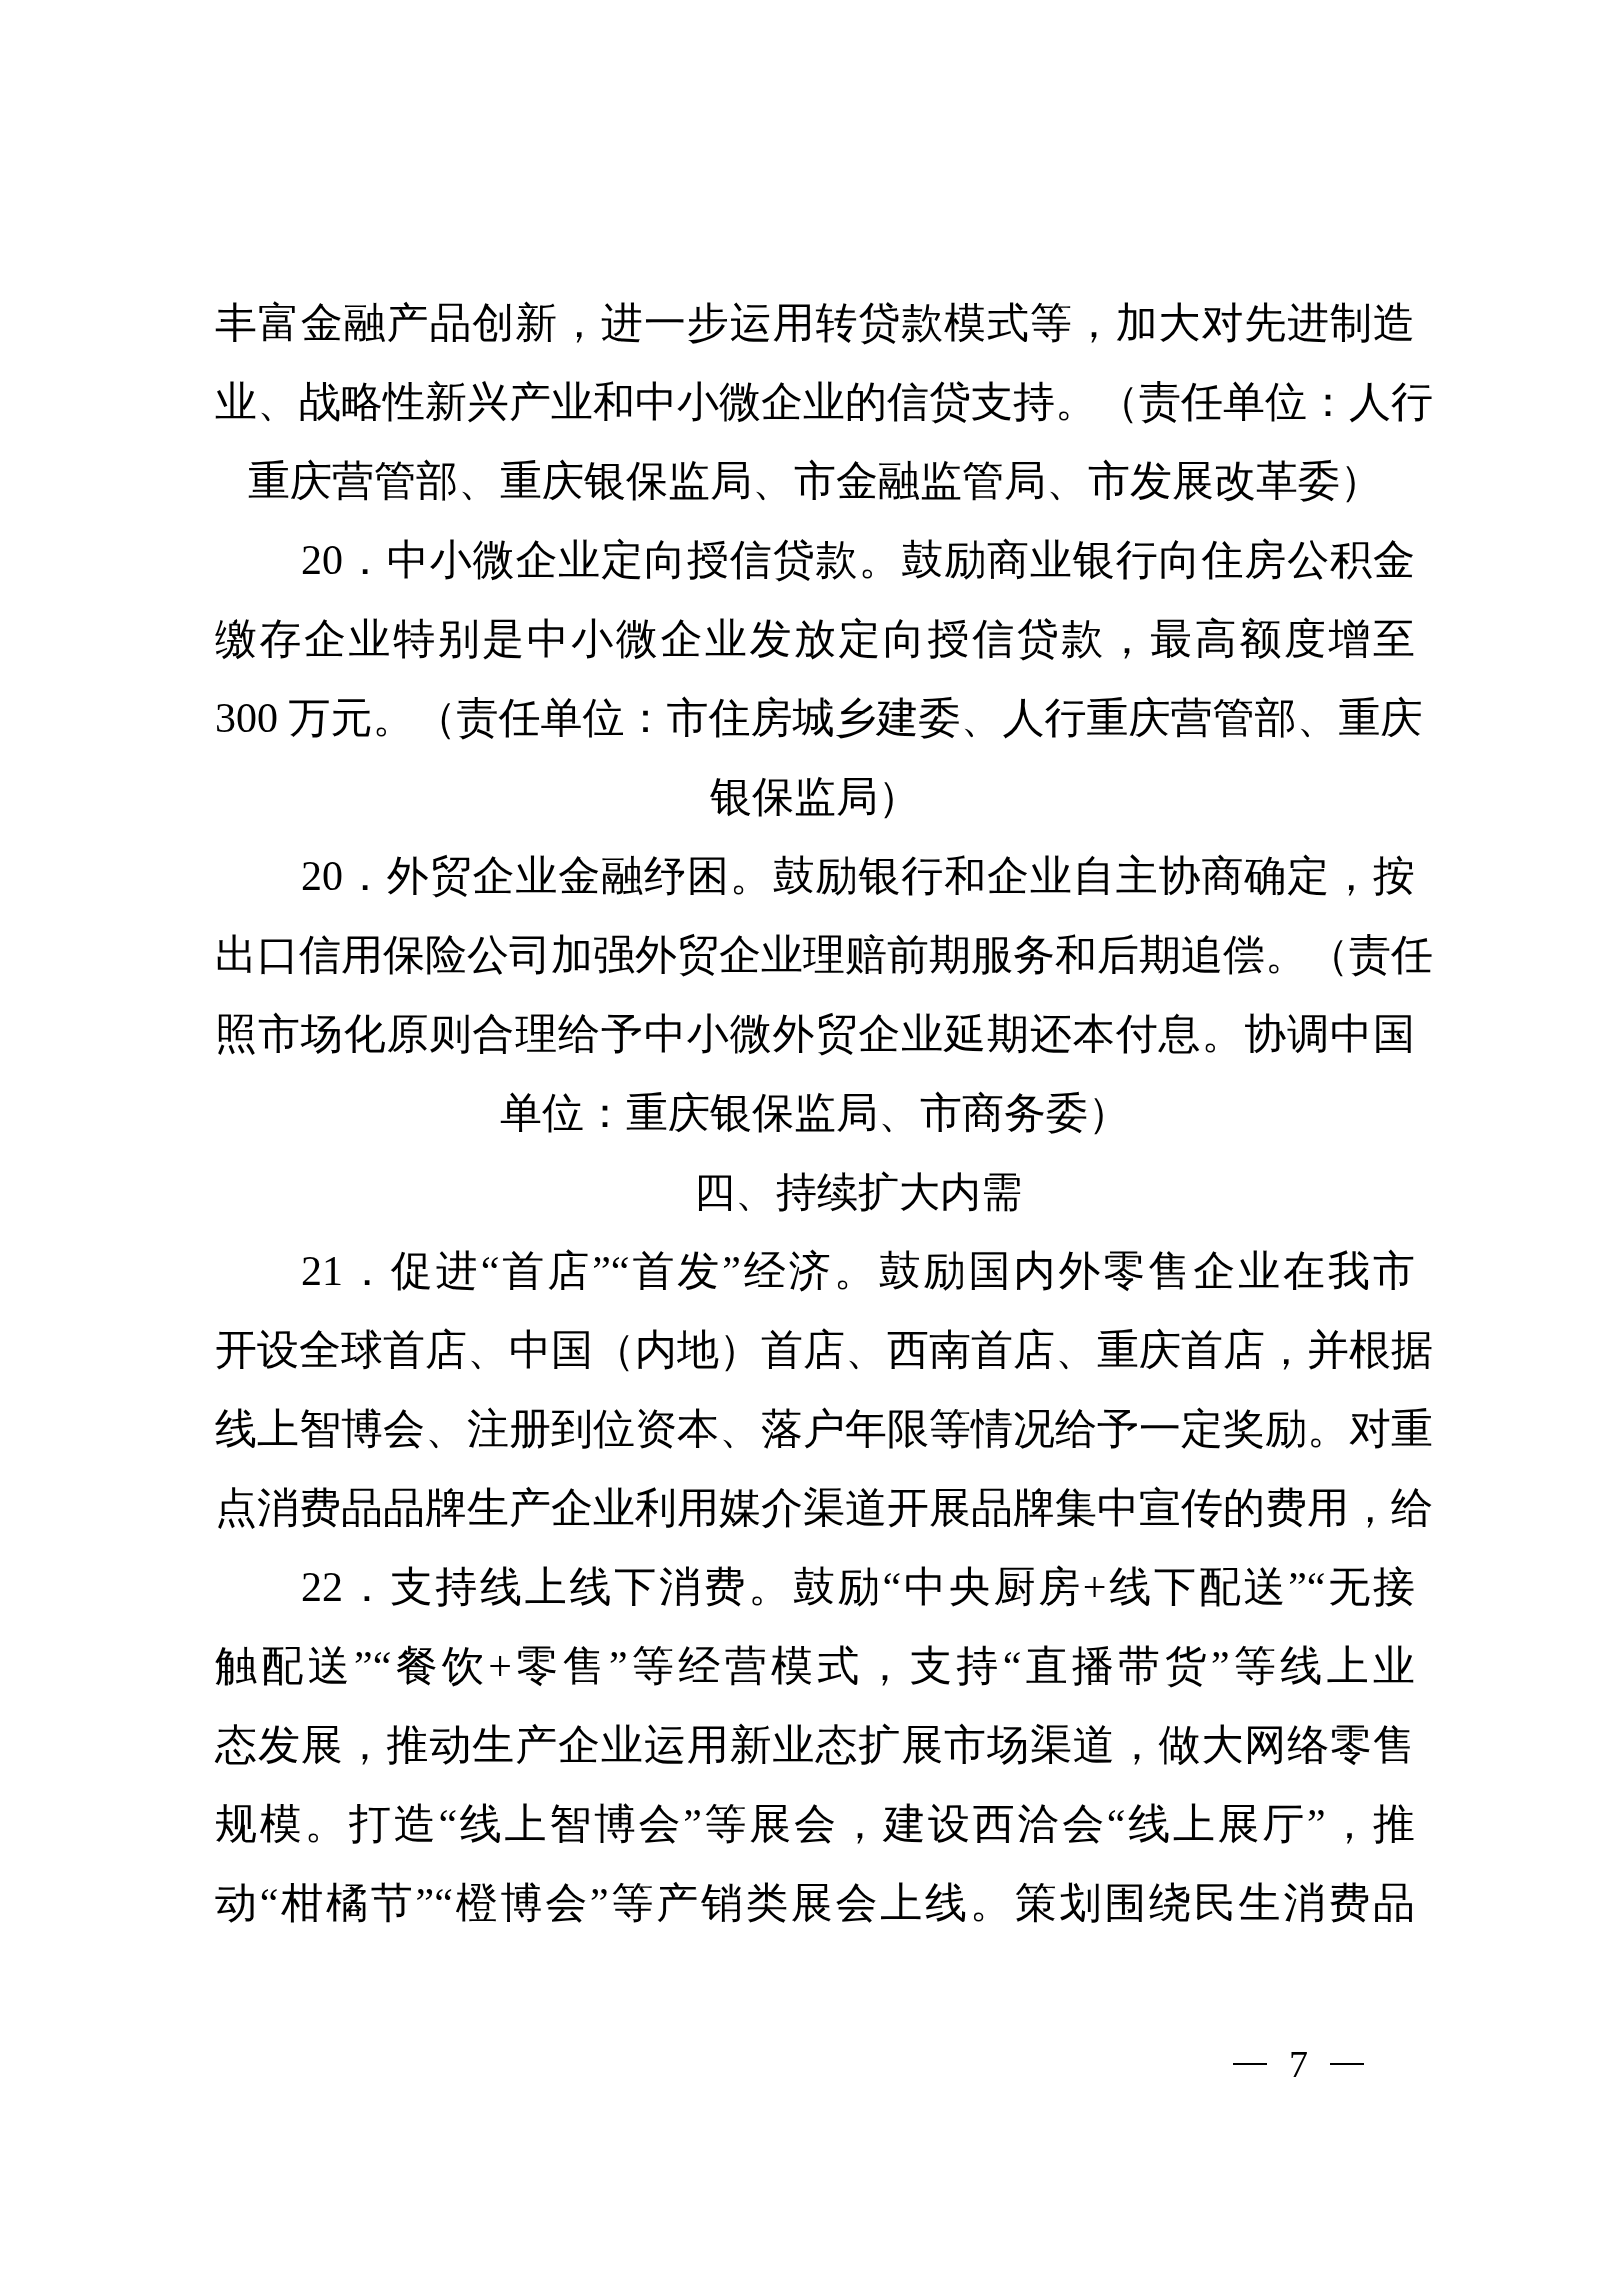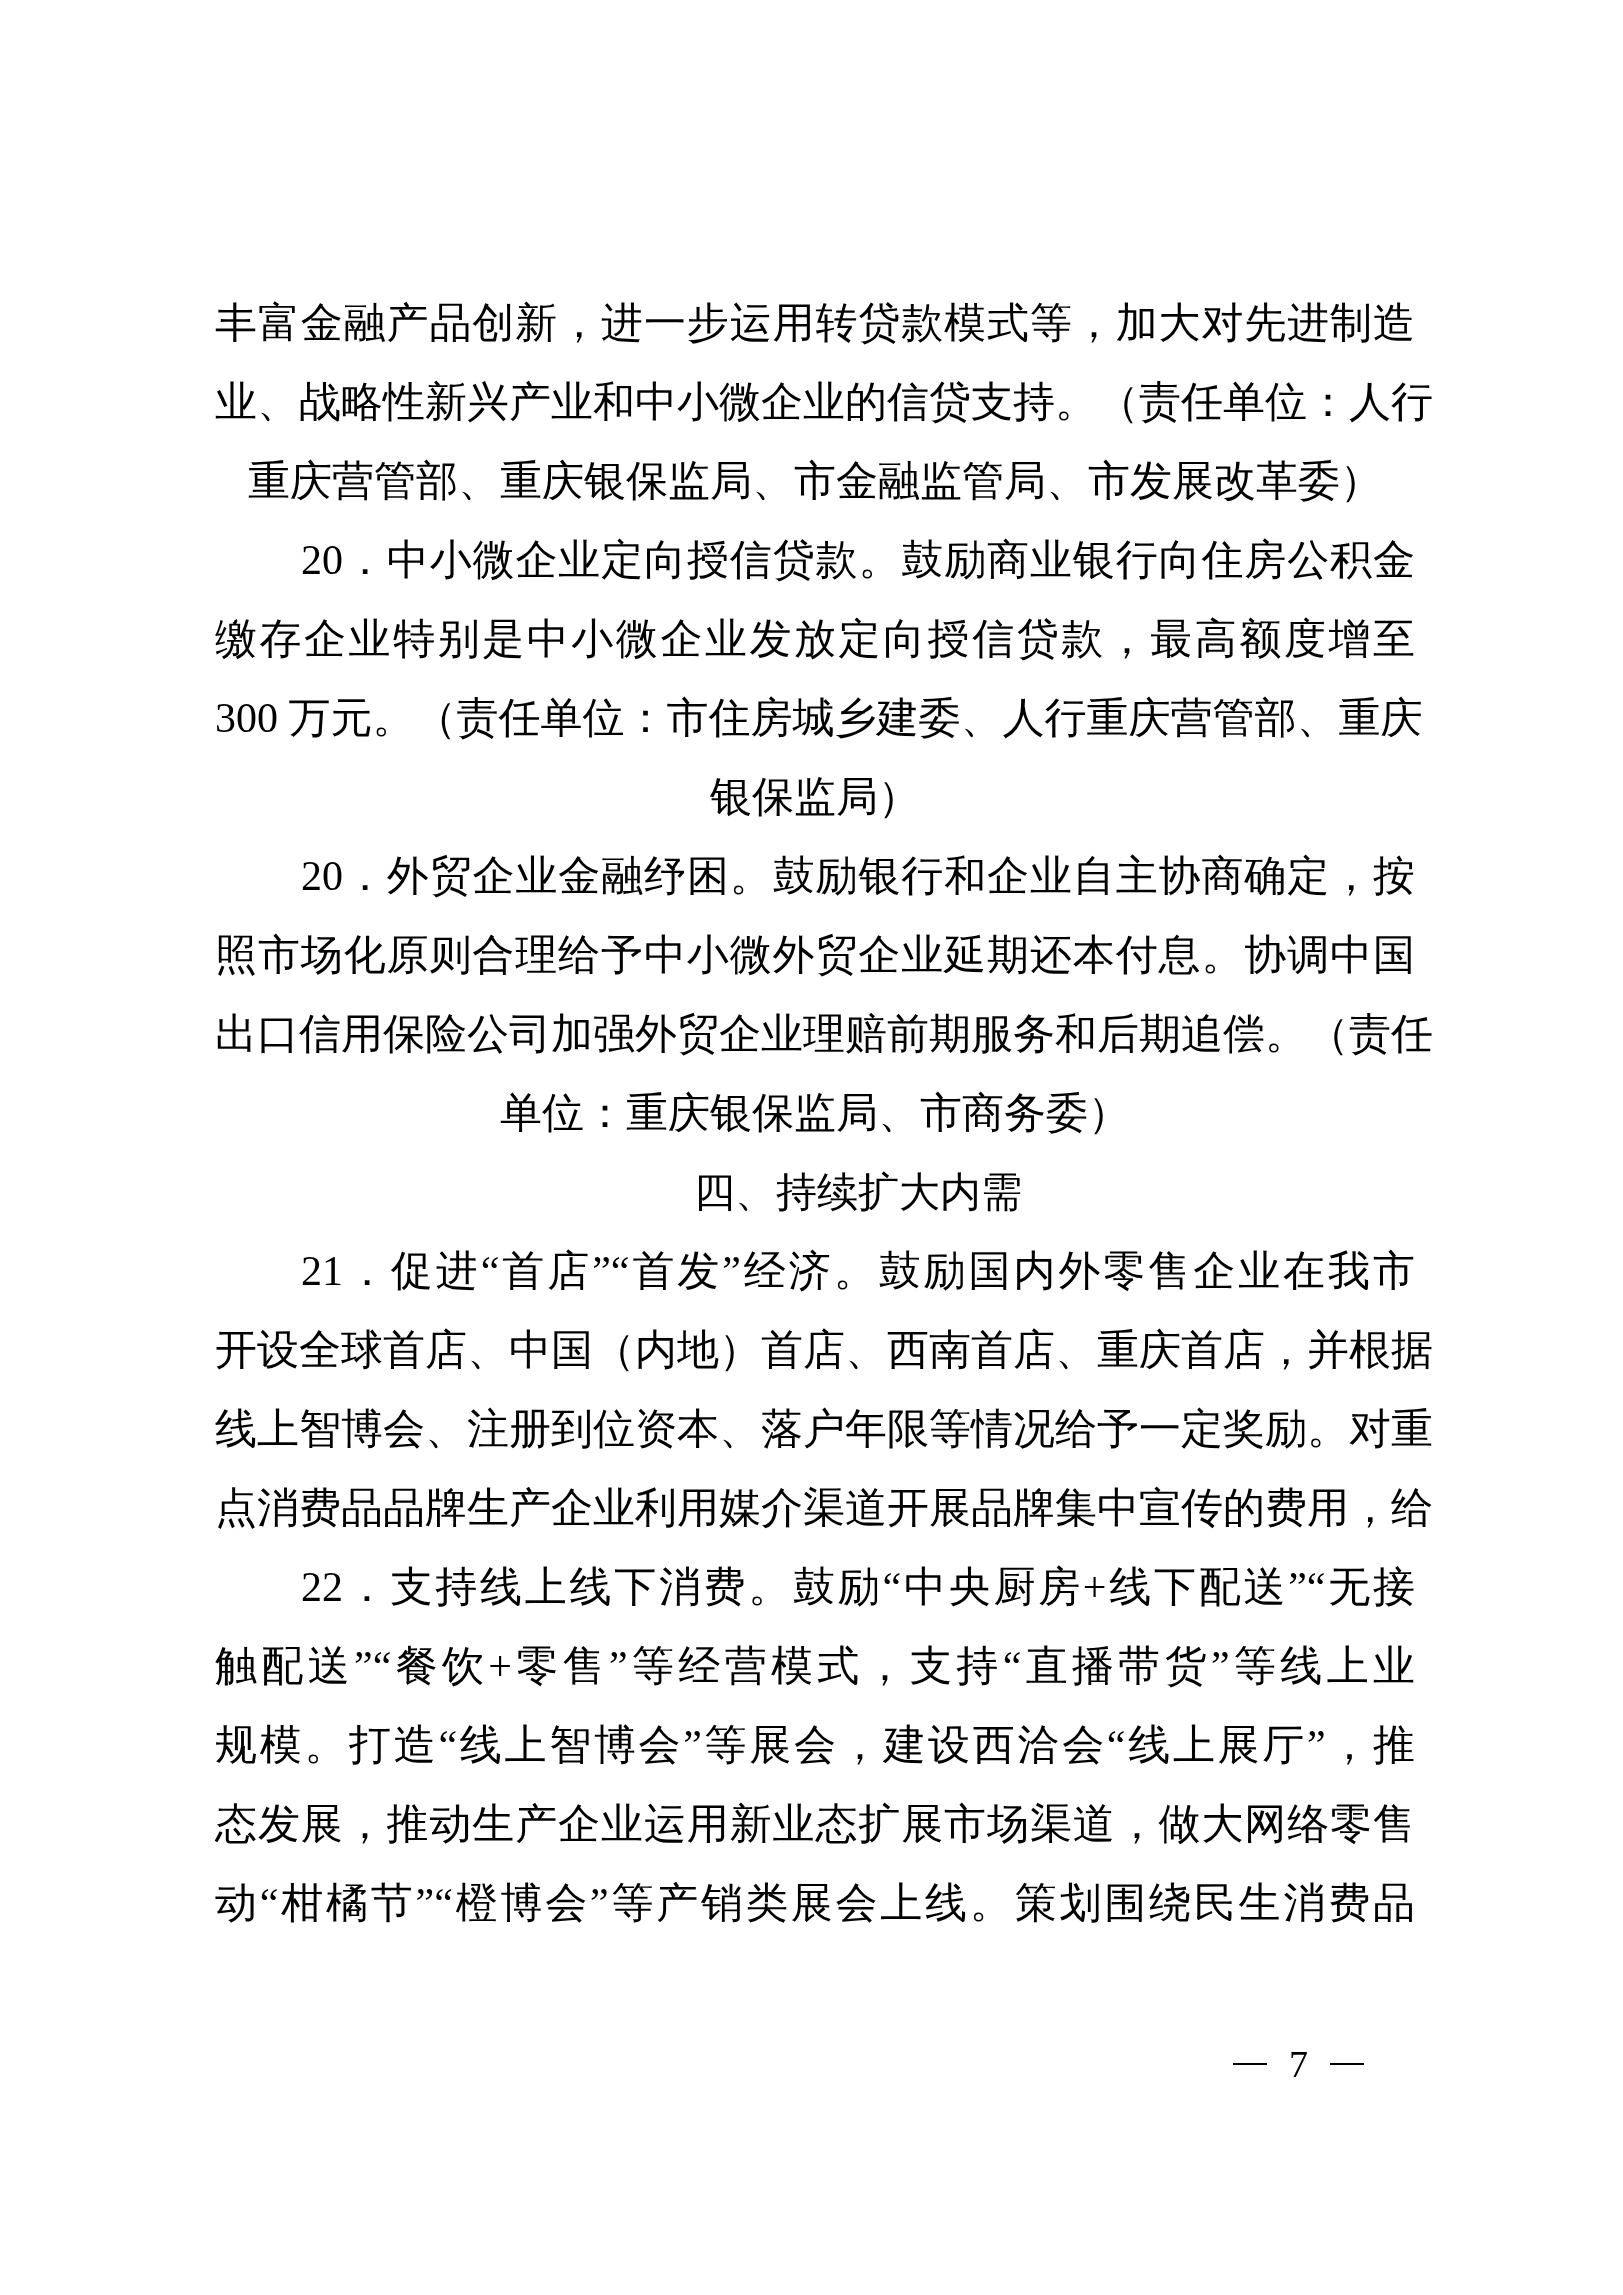--- a/index.html
+++ b/index.html
@@ -78,32 +78,32 @@
 <div class="page">
   <div class="text-block">
     <div class="line full">丰富金融产品创新，进一步运用转贷款模式等，加大对先进制造</div>
     <div class="line full">业、战略性新兴产业和中小微企业的信贷支持。（责任单位：人行</div>
     <div class="line">重庆营管部、重庆银保监局、市金融监管局、市发展改革委）</div>
     <div class="line full indent">20．中小微企业定向授信贷款。鼓励商业银行向住房公积金</div>
     <div class="line full">缴存企业特别是中小微企业发放定向授信贷款，最高额度增至</div>
     <div class="line full">300 万元。（责任单位：市住房城乡建委、人行重庆营管部、重庆</div>
     <div class="line">银保监局）</div>
     <div class="line full indent">20．外贸企业金融纾困。鼓励银行和企业自主协商确定，按</div>
+    <div class="line full">出口信用保险公司加强外贸企业理赔前期服务和后期追偿。（责任</div>
     <div class="line full">照市场化原则合理给予中小微外贸企业延期还本付息。协调中国</div>
-    <div class="line full">出口信用保险公司加强外贸企业理赔前期服务和后期追偿。（责任</div>
     <div class="line">单位：重庆银保监局、市商务委）</div>
     <div class="line indent heading">四、持续扩大内需</div>
     <div class="line full indent">21．促进“首店”“首发”经济。鼓励国内外零售企业在我市</div>
     <div class="line full">开设全球首店、中国（内地）首店、西南首店、重庆首店，并根据</div>
     <div class="line full">线上智博会、注册到位资本、落户年限等情况给予一定奖励。对重</div>
     <div class="line full">点消费品品牌生产企业利用媒介渠道开展品牌集中宣传的费用，给</div>
     <div class="line full indent">22．支持线上线下消费。鼓励“中央厨房+线下配送”“无接</div>
     <div class="line full">触配送”“餐饮+零售”等经营模式，支持“直播带货”等线上业</div>
+    <div class="line full">态发展，推动生产企业运用新业态扩展市场渠道，做大网络零售</div>
     <div class="line full">规模。打造“线上智博会”等展会，建设西洽会“线上展厅”，推</div>
-    <div class="line full">态发展，推动生产企业运用新业态扩展市场渠道，做大网络零售</div>
     <div class="line full">动“柑橘节”“橙博会”等产销类展会上线。策划围绕民生消费品</div>
   </div>
 
   <div class="page-number">
     <span class="pn-dash"></span>
     <span class="pn-digit">7</span>
     <span class="pn-dash"></span>
   </div>
 </div>
 

